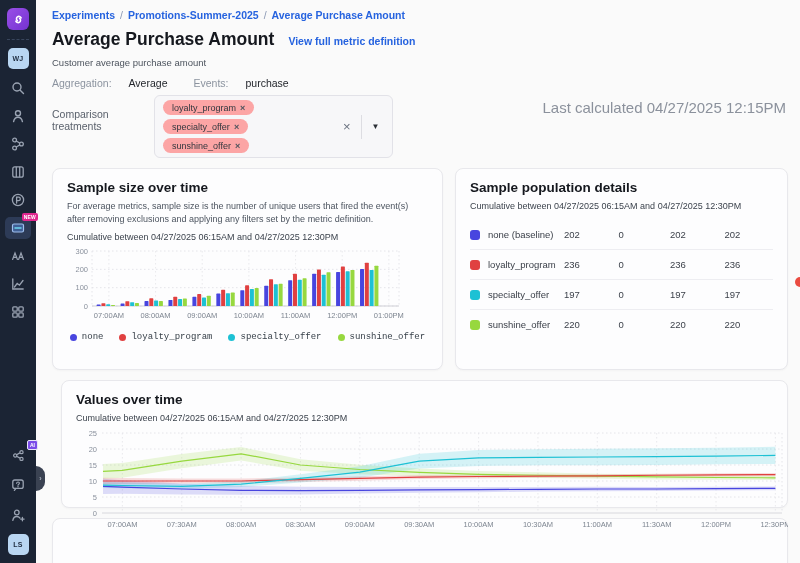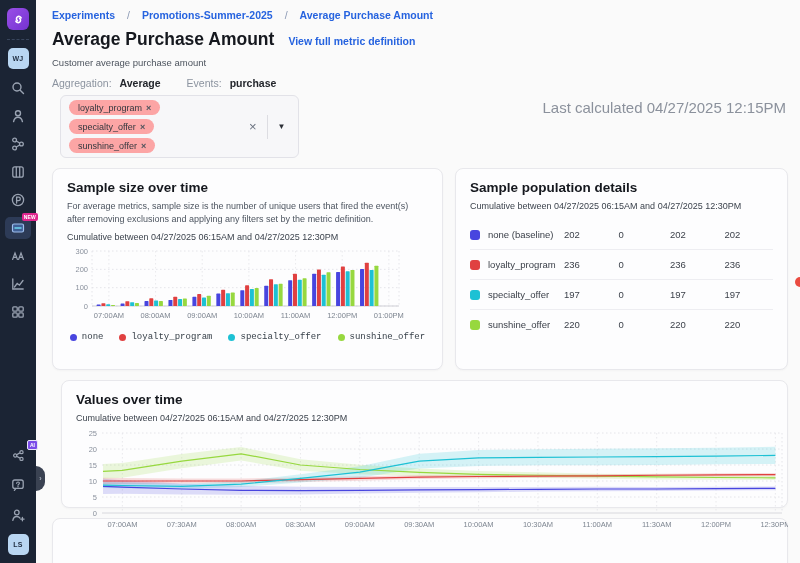--- a/index.html
+++ b/index.html
@@ -29,29 +29,29 @@
   .badge-new { position:absolute; top:-4px; right:-7px; background:#e0268e; color:#fff;
     font-size:5px; font-weight:bold; padding:1px 2px; border-radius:2px; letter-spacing:.2px; }
   .badge-ai { position:absolute; top:-4px; right:-7px; background:#7a4be8; color:#fff;
     font-size:5px; font-weight:bold; padding:1px 2px; border-radius:2px; border:1px solid #e8e4f8; }
   .side-bottom { margin-top:auto; display:flex; flex-direction:column; gap:8px; align-items:center; }
   .expand-handle { position:absolute; left:36px; top:466px; width:9px; height:25px;
     background:#3a4252; border-radius:0 10px 10px 0; z-index:9;
     display:flex; align-items:center; justify-content:center; color:#cdd4e0; font-size:7px; }
   
   .main { margin-left:36px; height:100%; padding:9px 12px 0 16px; position:relative; }
-  .breadcrumb { display:flex; gap:12px; font-size:10.5px; font-weight:bold; color:#2663df; }
+  .breadcrumb { display:flex; gap:5px; font-size:10.5px; font-weight:bold; color:#2663df; }
   .breadcrumb .sep { color:#8b99b4; font-weight:normal; }
   .title-row { display:flex; align-items:baseline; gap:14px; margin-top:8px; }
   h1 { margin:0; font-size:17.5px; font-weight:bold; color:#15181e; }
   .metric-link { font-size:10.5px; font-weight:bold; color:#2663df; cursor:pointer; }
   .subtitle { font-size:9.5px; color:#4d545e; margin-top:7px; }
   .agg-row { display:flex; gap:26px; margin-top:9px; font-size:10.5px; align-items:baseline; }
   .lbl { color:#8b939f; }
-  .val { color:#23262c; font-weight:bold; margin-left:8px; }
+  .val { color:#23262c; font-weight:normal; margin-left:17px; }
   .comp-row { display:flex; margin-top:6px; }
   .comp-label { font-size:10.5px; color:#5a616c; padding-top:13px; width:94px; }
   .select-box { margin-left:8px; background:#f7f7f9; border:1px solid #e2e2e8; border-radius:6px;
     display:flex; align-items:center; padding:4px 8px; gap:6px; }
   .chips { display:flex; flex-wrap:wrap; gap:4px 6px; width:170px; }
   .chip { background:#fca5a5; border-radius:10px; padding:2.5px 9px; font-size:9px;
     color:#33373e; white-space:nowrap; cursor:pointer; }
   .chip .x { margin-left:4px; color:#4d535c; font-weight:bold; }
   .clear-x { color:#6a7280; font-size:13px; padding:0 4px; cursor:pointer; }
   .select-divider { width:1px; height:24px; background:#ddddE2; }
@@ -207,20 +207,21 @@
     <span class="metric-link">View full metric definition</span>
   </div>
   <div class="subtitle">Customer average purchase amount</div>
 
   <div class="agg-row">
     <span><span class="lbl">Aggregation:</span><span class="val">Average</span></span>
     <span><span class="lbl">Events:</span><span class="val">purchase</span></span>
   </div>
 
   <div class="comp-row">
+    <div class="comp-label">Comparison treatments</div>
     <div class="select-box">
       <div class="chips" id="chips">
           <span class="chip">loyalty_program<span class="x">×</span></span>
           <span class="chip">specialty_offer<span class="x">×</span></span>
           <span class="chip">sunshine_offer<span class="x">×</span></span>
         </div>
       <span class="clear-x">×</span>
       <span class="select-divider"></span>
       <span class="chevron">▼</span>
     </div>

